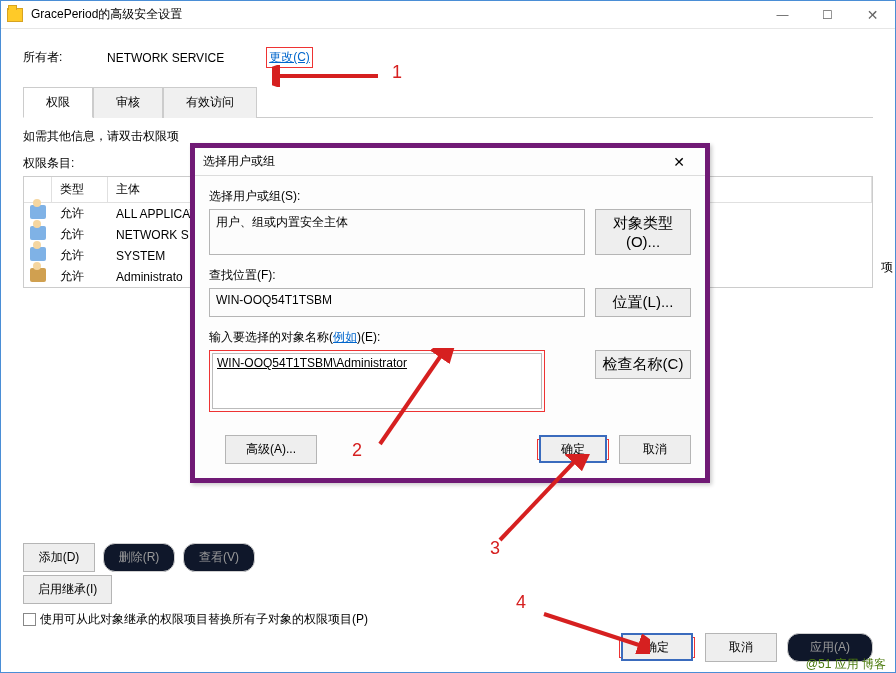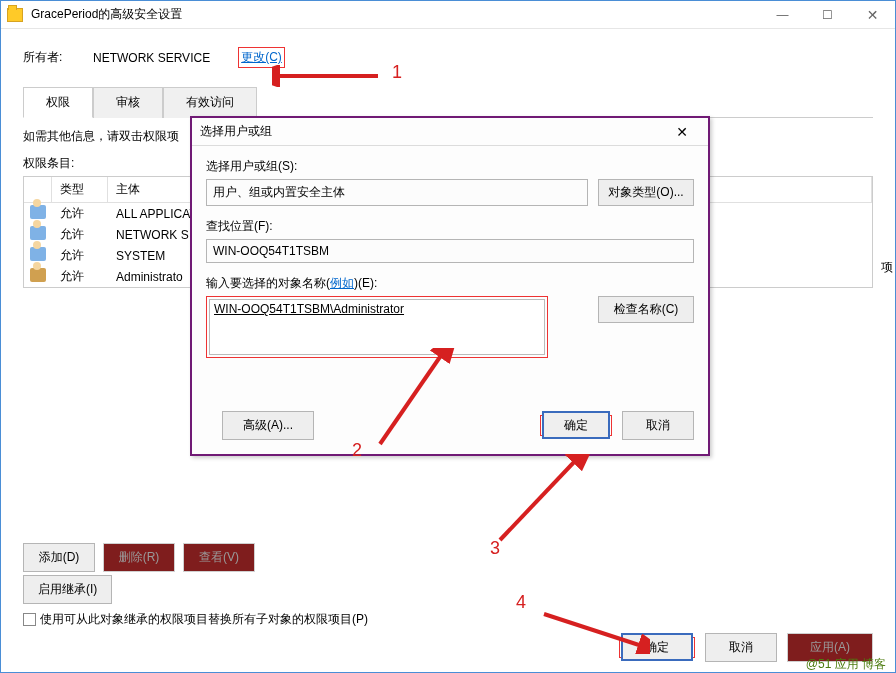--- a/index.html
+++ b/index.html
@@ -10,21 +10,21 @@
   .titlebar { height:28px; background:#fff; display:flex; align-items:center; padding:0 0 0 6px; border-bottom:1px solid #e6e6e6; }
   .titlebar .icon-folder { width:16px; height:14px; background:#ffca28; border:1px solid #d7a321; margin-right:8px; position:relative;}
   .titlebar .icon-folder::before{content:"";position:absolute;top:-4px;left:0;width:7px;height:4px;background:#ffca28;border:1px solid #d7a321;border-bottom:none;}
   .titlebar .title-text { flex:1; font-size:12px; }
   .titlebar .winbtns{display:flex;}
   .titlebar .winbtn{width:45px;height:28px;display:flex;align-items:center;justify-content:center;font-size:12px;color:#666;}
   .titlebar .winbtn.close{font-size:14px;}
 
   .content { padding:18px 22px 10px; position:relative; height:calc(100% - 28px); }
 
-  .owner-row{display:flex;align-items:center;margin-bottom:18px;gap:20px;}
+  .owner-row{display:flex;align-items:center;margin-bottom:18px;gap:34px;}
   .owner-label{min-width:50px;}
   .owner-value{margin-left:0;}
   .change-link{color:#0066cc;text-decoration:underline; border:1px solid #e33; padding:1px 2px; margin-left:8px;}
   
   .tabs{display:flex; border-bottom:1px solid #ccc; margin-bottom:10px;}
   .tab{padding:6px 22px; border:1px solid #ccc; border-bottom:none; background:#f0f0f0; position:relative; top:1px; margin-right:0;}
   .tab.active{background:#fff;border-bottom:1px solid #fff;}
   
   .help-text{margin:8px 0 10px;}
 
@@ -38,42 +38,42 @@
   .perm-row{display:flex;align-items:center;padding:2px 0;}
   .perm-row .c-icon{width:28px;text-align:center;}
   .perm-row .c-type{width:56px;padding-left:8px;}
   .perm-row .c-principal{flex:1;padding-left:8px;}
   .usr-icon{display:inline-block;width:16px;height:14px;position:relative;background:#7fb2e6;border-radius:2px;}
   .usr-icon.single{background:#d0a050;}
   .usr-icon::before{content:"";position:absolute;top:-6px;left:3px;width:8px;height:8px;border-radius:50%;background:#f5d6a0;}
   
   .bottom-btns{position:absolute;left:22px;bottom:100px;display:flex;gap:8px;}
   .btn{background:#eee;border:1px solid #b5b5b5;padding:5px 14px;font-size:12px;cursor:pointer;min-width:72px;text-align:center;}
-  .btn.disabled{color:#9a9a9a;background:#7f1d1d;border-color:#d0d0d0;cursor:default;}
+  .btn.disabled{color:#9a9a9a;background:#0f172a;border-color:#d0d0d0;cursor:default;border-radius:12px;}
   .btn.primary-outline{border:2px solid #3a6bbd;background:#efefef;}
 
   .inherit-row{position:absolute;left:22px;bottom:68px;}
   .checkbox-row{position:absolute;left:22px;bottom:44px; display:flex; align-items:center; gap:4px;}
   .checkbox{width:13px;height:13px;border:1px solid #888;background:#fff;display:inline-block;}
 
   .dialog-footer{position:absolute;right:22px;bottom:10px;display:flex;gap:10px;align-items:center;}
   .dialog-footer .btn{padding:5px 22px;}
   .apply-ok-highlight{border:1px solid #e33;padding:1px;}
   .apply-watermark{position:absolute;right:10px;bottom:0;color:#4d7c0f;font-size:12px;white-space:nowrap;pointer-events:none;}
 
   
-  .win-picker { position:absolute; left:190px; top:116px; width:520px; height:340px; background:#fdfdfd; border:2px solid #701a75; box-shadow:2px 2px 4px rgba(0,0,0,0.2); z-index:10; }
+  .win-picker { position:absolute; left:190px; top:143px; width:520px; height:340px; background:#fdfdfd; border:5px solid #701a75; box-shadow:2px 2px 4px rgba(0,0,0,0.2); z-index:10; }
   .picker-title{height:28px;border-bottom:1px solid #dcdcdc;display:flex;align-items:center;padding:0 8px;}
   .picker-title .t{flex:1;}
   .picker-title .close-x{font-size:14px;width:36px;text-align:center;}
   .picker-body{padding:12px 14px;}
   .pk-label{margin-bottom:4px;}
   .pk-row{display:flex;gap:10px;align-items:stretch;margin-bottom:12px;}
   .pk-input{flex:1;border:1px solid #b5b5b5;background:#fcfcfc;padding:4px 6px;font-size:12px;}
-  .pk-btn{border:1px solid #b5b5b5;background:#eee;padding:4px 0;width:96px;text-align:center;font-size:12px;}
+  .pk-btn{border:1px solid #b5b5b5;background:#eee;padding:4px 0;width:96px;text-align:center;font-size:15px;}
   .pk-example{color:#0066cc;text-decoration:underline;}
   .pk-namebox{border:1px solid #e33;padding:2px;margin-bottom:2px;}
   .pk-nameinput{width:100%;height:56px;border:1px solid #bbb;background:#fff;font-size:12px;padding:2px 4px;color:#000;resize:none;}
   .pk-nameinner{text-decoration:underline;text-align:center;}
   .picker-footer{position:absolute;left:14px;right:14px;bottom:14px;display:flex;gap:10px;align-items:center;padding-left:16px;}
   .picker-footer .spacer{flex:1;}
   .picker-footer .btn{padding:5px 20px;}
   .ok-highlight{border:1px solid #e33;padding:1px;}
 
   
@@ -175,20 +175,21 @@
   <div class="picker-body">
     <div class="pk-label">选择用户或组(S):</div>
     <div class="pk-row">
       <div class="pk-input">用户、组或内置安全主体</div>
       <div class="pk-btn">对象类型(O)...</div>
     </div>
 
     <div class="pk-label">查找位置(F):</div>
     <div class="pk-row">
       <div class="pk-input">WIN-OOQ54T1TSBM</div>
+      <div class="pk-btn">位置(L)...</div>
     </div>
 
     <div class="pk-label">
       <span>输入要选择的对象名称(</span><span class="pk-example">例如</span><span>)(E):</span>
     </div>
     <div class="pk-row" style="align-items:flex-start;">
       <div class="pk-namebox" style="flex:1;">
         <div class="pk-nameinput"><span class="pk-nameinner">WIN-OOQ54T1TSBM\Administrator</span></div>
       </div>
       <div class="pk-btn" style="align-self:flex-start;margin-left:40px;">检查名称(C)</div>

